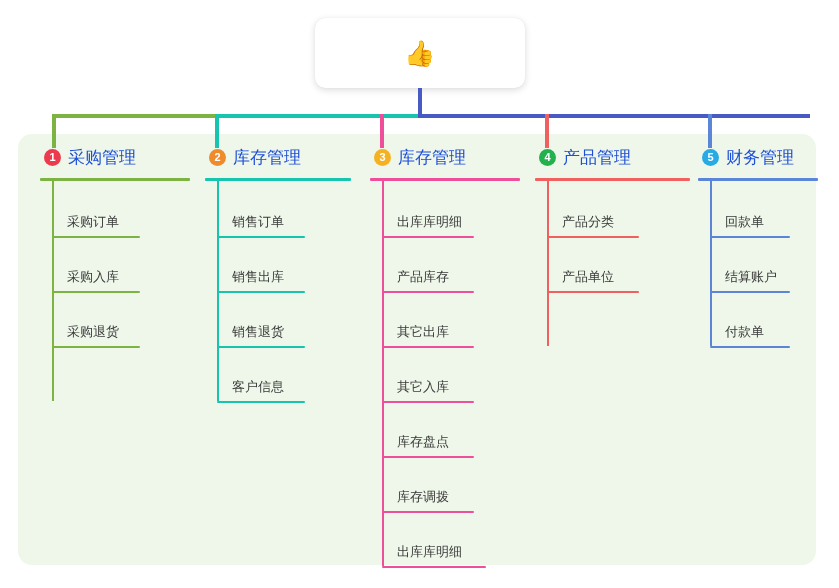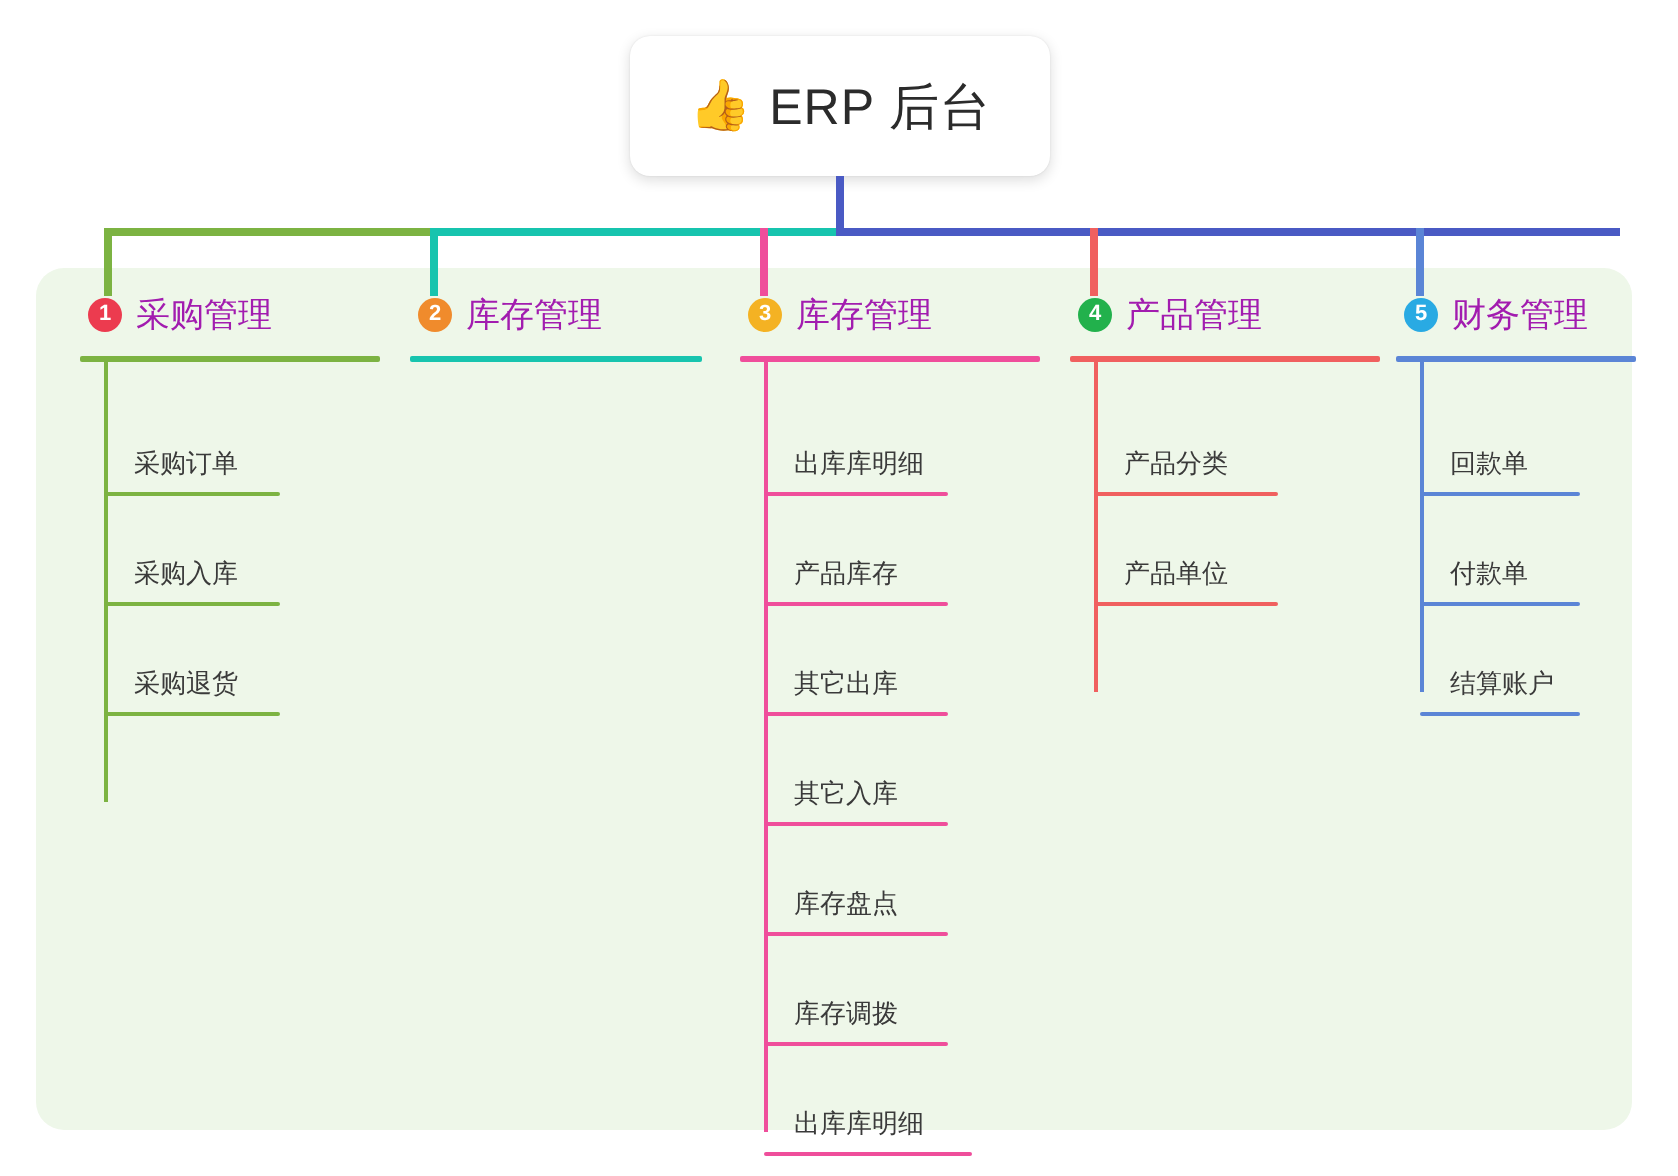--- a/index.html
+++ b/index.html
@@ -85,39 +85,39 @@
     border-radius: 50%;
     color: #ffffff;
     font-size: 11px;
     line-height: 17px;
     text-align: center;
     font-weight: bold;
     flex: none;
   }
   .branch-title {
     font-size: 17px;
-    color: #a21caf;
+    color: #1d4ed8;
     white-space: nowrap;
   }
   .head-rule {
     height: 3px;
     margin-top: 8px;
     border-radius: 1px;
   }
 
   
   .trunk {
     position: absolute;
     width: 2px;
     left: 12px;
   }
 
   .children {
     position: relative;
-    padding-top: 14px;
+    padding-top: 4px;
   }
   .child {
     position: relative;
     height: 55px;
   }
   .child-label {
     position: absolute;
     left: 27px;
     bottom: 9px;
     font-size: 13px;
@@ -134,21 +134,20 @@
 </style>
 </head>
 <body>
 
 <div id="stage">
 
   <div id="panel"></div>
 
   <div id="root-node">
     <span id="root-emoji">👍</span>
-    <span id="root-title">ERP 后台</span>
   </div>
 
   <div id="connector-layer">
       <div class="conn vline" style="left: 418px; top: 88px; height: 28px; background: rgb(74, 90, 196);"></div>
       <div class="conn hline" style="left: 52px; top: 114px; width: 165px; background: rgb(124, 179, 66);"></div>
       <div class="conn hline" style="left: 217px; top: 114px; width: 201px; background: rgb(23, 196, 174);"></div>
       <div class="conn hline" style="left: 418px; top: 114px; width: 392px; background: rgb(74, 90, 196);"></div>
       <div class="conn vline" style="left: 52px; top: 114px; height: 34px; background: rgb(124, 179, 66);"></div>
       <div class="conn vline" style="left: 215px; top: 114px; height: 34px; background: rgb(23, 196, 174);"></div>
       <div class="conn vline" style="left: 380px; top: 114px; height: 34px; background: rgb(239, 78, 155);"></div>
@@ -178,20 +177,39 @@
             <div class="child-rule" style="width: 88px; background: rgb(124, 179, 66);"></div>
           </div>
         </div>
       </div>
       <div class="branch" style="left: 205px; width: 146px;">
         <div class="branch-head">
           <span class="badge" style="background: rgb(240, 139, 44);">2</span>
           <span class="branch-title">库存管理</span>
         </div>
         <div class="head-rule" style="width: 146px; background: rgb(23, 196, 174);"></div>
+        <div class="children">
+          <div class="trunk" style="top: 0px; height: 220px; background: rgb(23, 196, 174);"></div>
+          <div class="child">
+            <span class="child-label">销售订单</span>
+            <div class="child-rule" style="width: 88px; background: rgb(23, 196, 174);"></div>
+          </div>
+          <div class="child">
+            <span class="child-label">销售出库</span>
+            <div class="child-rule" style="width: 88px; background: rgb(23, 196, 174);"></div>
+          </div>
+          <div class="child">
+            <span class="child-label">销售退货</span>
+            <div class="child-rule" style="width: 88px; background: rgb(23, 196, 174);"></div>
+          </div>
+          <div class="child">
+            <span class="child-label">客户信息</span>
+            <div class="child-rule" style="width: 88px; background: rgb(23, 196, 174);"></div>
+          </div>
+        </div>
       </div>
       <div class="branch" style="left: 370px; width: 150px;">
         <div class="branch-head">
           <span class="badge" style="background: rgb(244, 178, 35);">3</span>
           <span class="branch-title">库存管理</span>
         </div>
         <div class="head-rule" style="width: 150px; background: rgb(239, 78, 155);"></div>
         <div class="children">
           <div class="trunk" style="top: 0px; height: 385px; background: rgb(239, 78, 155);"></div>
           <div class="child">
@@ -248,24 +266,24 @@
           <span class="branch-title">财务管理</span>
         </div>
         <div class="head-rule" style="width: 120px; background: rgb(91, 133, 214);"></div>
         <div class="children">
           <div class="trunk" style="top: 0px; height: 165px; background: rgb(91, 133, 214);"></div>
           <div class="child">
             <span class="child-label">回款单</span>
             <div class="child-rule" style="width: 80px; background: rgb(91, 133, 214);"></div>
           </div>
           <div class="child">
+            <span class="child-label">结算账户</span>
+            <div class="child-rule" style="width: 80px; background: rgb(91, 133, 214);"></div>
+          </div>
+          <div class="child">
             <span class="child-label">付款单</span>
             <div class="child-rule" style="width: 80px; background: rgb(91, 133, 214);"></div>
           </div>
-          <div class="child">
-            <span class="child-label">结算账户</span>
-            <div class="child-rule" style="width: 80px; background: rgb(91, 133, 214);"></div>
-          </div>
         </div>
       </div>
     </div>
 
 </div>
 
 </body></html>

